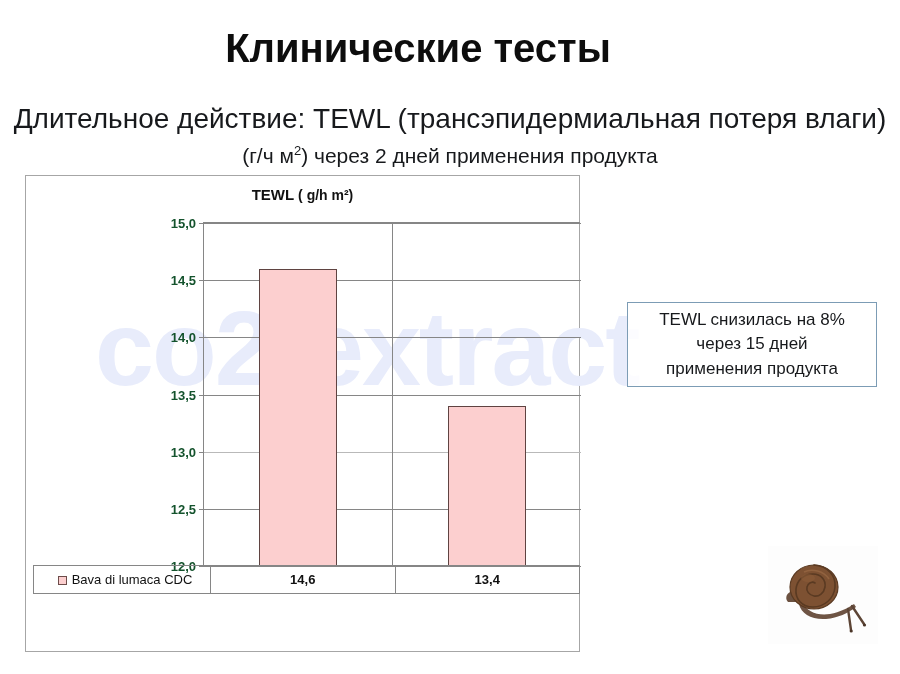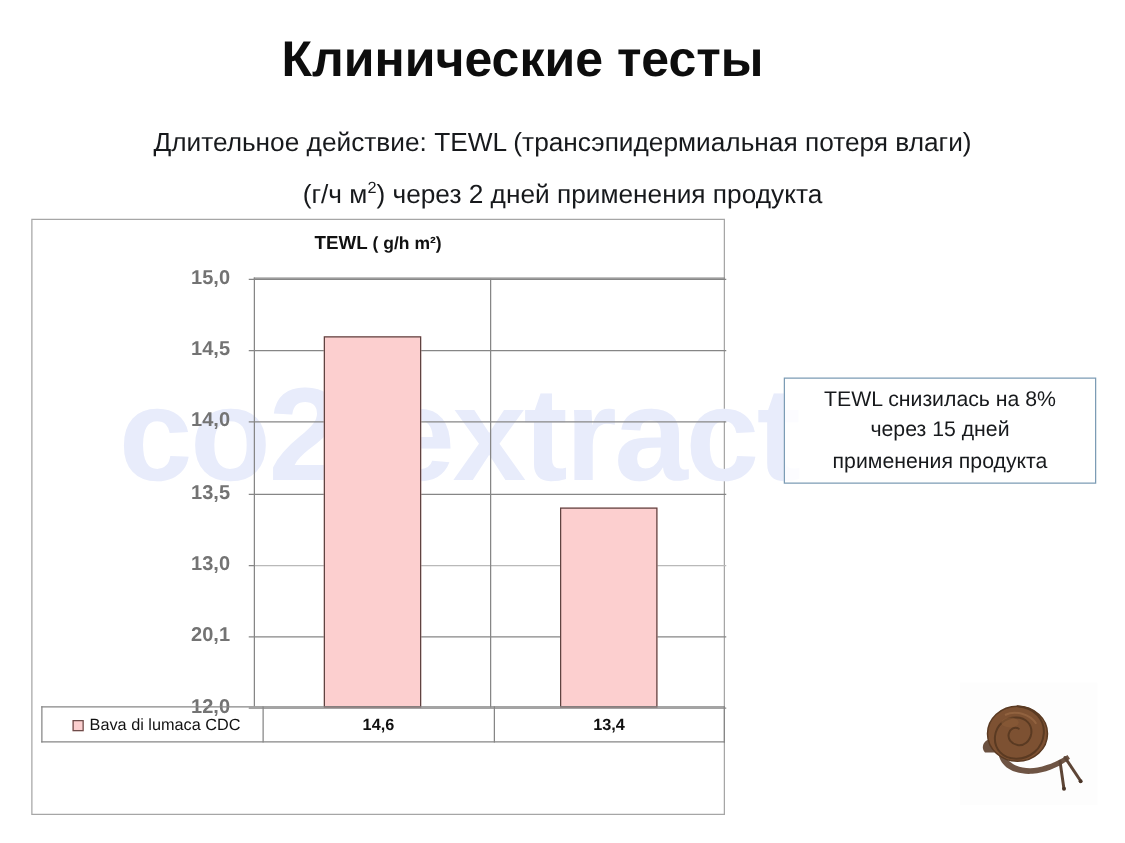--- a/index.html
+++ b/index.html
@@ -28,21 +28,21 @@
     letter-spacing: 0px;
     color: #0d0d0d;
     white-space: nowrap;
   }
   #subtitle-line-1 {
     position: absolute;
     left: 0;
     top: 103px;
     width: 900px;
     text-align: center;
-    font-size: 21px;
+    font-size: 28px;
     color: #17191c;
     white-space: nowrap;
   }
   #subtitle-line-2 {
     position: absolute;
     left: 0;
     top: 144px;
     width: 900px;
     text-align: center;
     font-size: 21px;
@@ -130,25 +130,25 @@
   .tickmark {
     position: absolute;
     left: -5px;
     width: 5px;
     height: 0;
     border-top: 1px solid #868686;
   }
   .ylabel {
     position: absolute;
     right: 100%;
-    margin-right: 20px;
+    margin-right: 8px;
     transform: translateY(-50%);
-    font-size: 16px;
-    font-weight: bold;
-    color: #737373;
+    font-size: 13px;
+    font-weight: bold;
+    color: #14532d;
     white-space: nowrap;
   }
   .ytick-wrap {
     position: absolute;
     left: 0;
     width: 377px;
     height: 0;
   }
 
   .bar {
@@ -285,21 +285,21 @@
           <div class="ylabel">13,5</div>
         </div>
         <div class="ytick-wrap" style="top: 228.667px;">
           <div class="gridline faint"></div>
           <div class="tickmark"></div>
           <div class="ylabel">13,0</div>
         </div>
         <div class="ytick-wrap" style="top: 285.833px;">
           <div class="gridline"></div>
           <div class="tickmark"></div>
-          <div class="ylabel">20,1</div>
+          <div class="ylabel">12,5</div>
         </div>
         <div class="ytick-wrap" style="top: 343px;">
           <div class="gridline"></div>
           <div class="tickmark"></div>
           <div class="ylabel">12,0</div>
         </div>
       </div>
     <div id="bars">
         <div class="bar" style="left: 55px; top: 45.7333px; width: 78px; height: 297.267px; background: rgb(252, 207, 207); border-color: rgb(95, 67, 65);"></div>
         <div class="bar" style="left: 244px; top: 182.933px; width: 78px; height: 160.067px; background: rgb(252, 207, 207); border-color: rgb(95, 67, 65);"></div>

